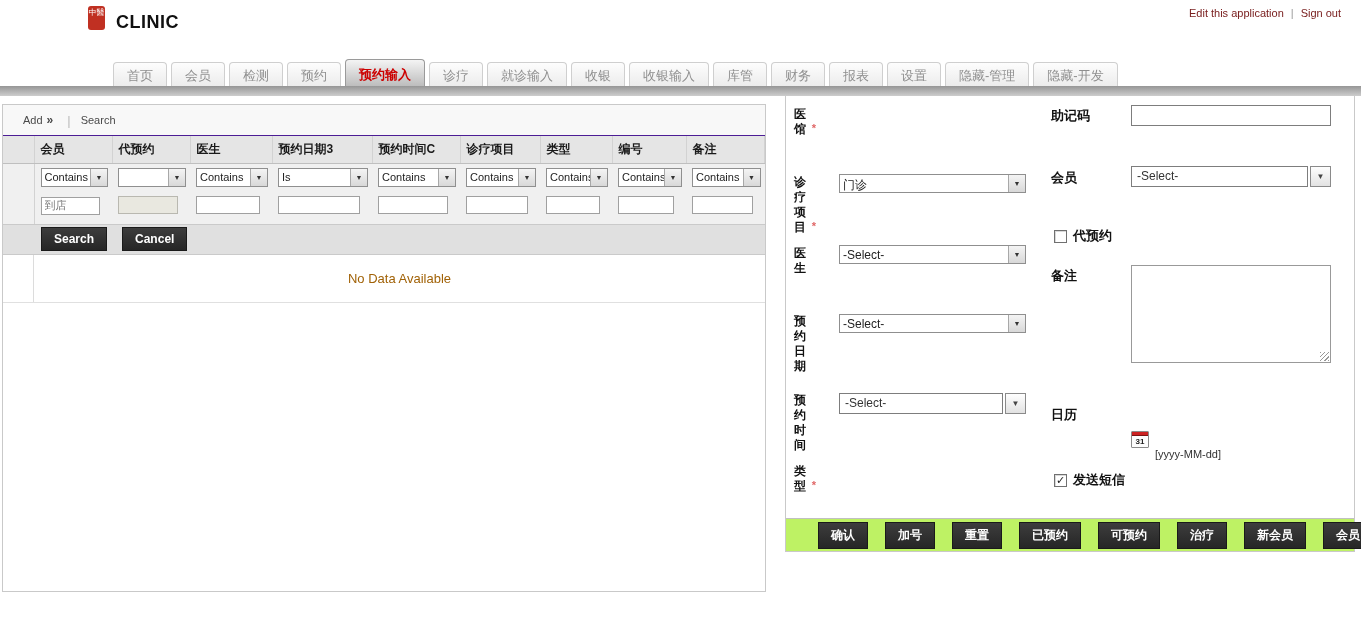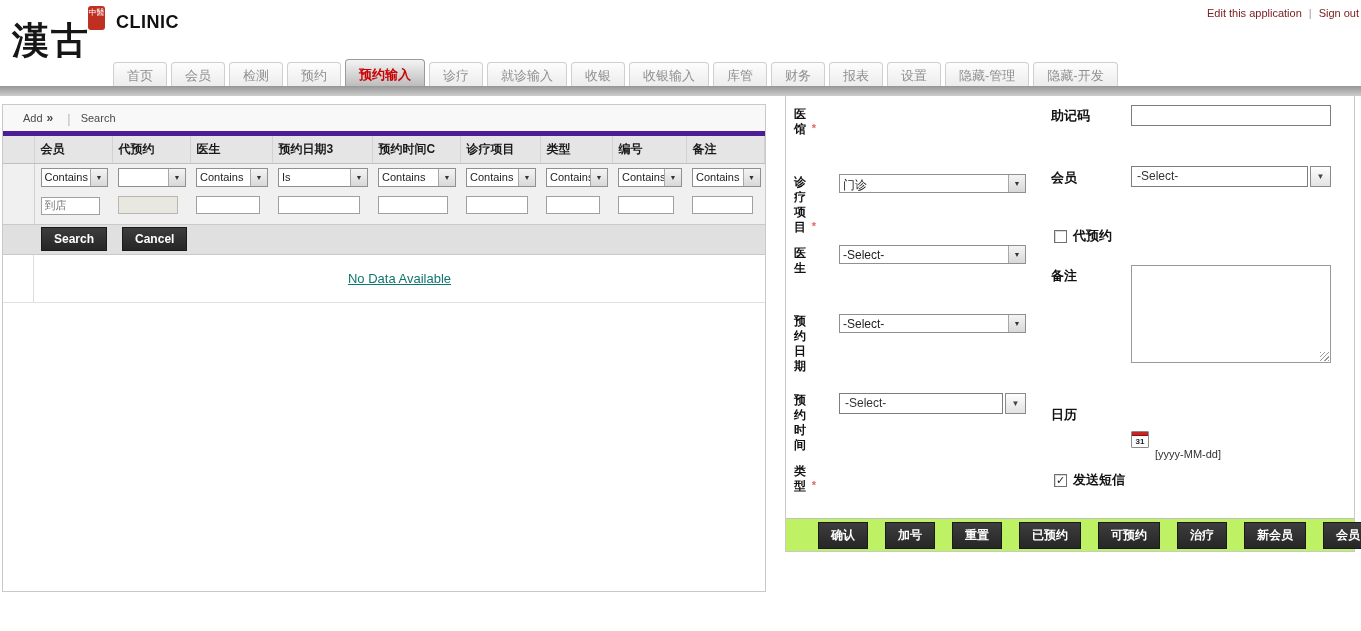--- a/index.html
+++ b/index.html
@@ -8,38 +8,38 @@
   #page { position:relative; width:1361px; height:631px; background:#fff; }
 
   
   .logo-text { position:absolute; left:12px; top:16px; font-family:"DejaVu Serif",serif;
     font-weight:bold; font-size:37px; color:#161616; letter-spacing:2px; }
   .logo-seal { position:absolute; left:88px; top:6px; width:17px; height:24px; background:#c03022;
     border-radius:3px; color:#fff; font-size:8px; line-height:11px; text-align:center;
     padding-top:1px; word-break:break-all; }
   .app-title { position:absolute; left:116px; top:12px; font-size:18px; font-weight:bold;
     color:#101010; letter-spacing:0.5px; }
-  .top-links { position:absolute; right:2px; top:7px; font-size:11px; color:#7a2020; }
+  .top-links { position:absolute; right:20px; top:7px; font-size:11px; color:#7a2020; }
   .top-links a { color:#7a2020; text-decoration:none; cursor:pointer; }
   .top-links .sep { color:#999; margin:0 7px; }
 
   
   .tabs { position:absolute; left:113px; top:61px; display:flex; align-items:flex-end; height:25px; }
   .tab { height:24px; padding:4px 13px; margin-right:4px; font-size:13px; color:#8f8f8f;
     background:linear-gradient(#fdfdfd,#ececec); border:1px solid #cfcfcf; border-bottom:none;
     border-radius:4px 4px 0 0; white-space:nowrap; cursor:pointer; }
   .tab.active { height:27px; padding-top:6px; background:linear-gradient(#f4f4f4,#bdbdbd);
     border-color:#9a9a9a; color:#cc0000; font-weight:bold; z-index:3; }
   .band { position:absolute; left:0; top:86px; width:1361px; height:10px;
     background:linear-gradient(#969696,#cdcdcd); z-index:1; }
 
   
   .left-panel { position:absolute; left:2px; top:104px; width:764px; height:488px;
     background:#fff; border:1px solid #c9c9c9; }
-  .lp-toolbar { height:31px; background:#f8f8f8; border-bottom:5px solid #4c1d95;
+  .lp-toolbar { height:31px; background:#f8f8f8; border-bottom:1px solid #4c1d95;
     display:flex; align-items:center; padding-left:20px; font-size:11px; color:#4a4a4a;text-align:right; }
   .lp-toolbar .arrow { font-weight:bold; font-size:12px; margin:0 4px; }
   .lp-toolbar .tdiv { color:#bbb; margin:0 10px; font-size:13px; }
   .lp-toolbar span { cursor:pointer; }
 
   table.grid { width:762px; border-collapse:collapse; background:#f0f0f0; table-layout:fixed; }
   .grid th { background:#e5e5e5; border-bottom:1px solid #bfbfbf; border-right:1px solid #d2d2d2;
     font-size:12px; font-weight:bold; color:#1a1a1a; text-align:left; padding:5px 4px 5px 6px;
     white-space:nowrap; overflow:hidden; }
   .grid td { padding:4px 4px 4px 6px; vertical-align:middle; }
@@ -69,21 +69,21 @@
 
   .searchbar { height:31px; background:#e0e0e0; border-top:1px solid #cacaca;
     border-bottom:1px solid #cacaca; display:flex; align-items:center; padding-left:38px; gap:15px; }
   .dark-btn { background:linear-gradient(#3d3d3d,#262626); color:#fff; font-weight:bold;
     font-size:12px; border:1px solid #1a1a1a; padding:4px 12px; cursor:pointer;
     font-family:inherit; white-space:nowrap; }
 
   .nodata-row { display:flex; height:48px; border-bottom:1px solid #e0e0e0; background:#fff; }
   .nodata-row .selc2 { width:31px; border-right:1px solid #dcdcdc; }
   .nodata-row .nd-text { flex:1; display:flex; align-items:center; justify-content:center;
-    font-size:13px; color:#0f766e;text-decoration:underline; }
+    font-size:13px; color:#a16207; }
 
   
   .right-panel { position:absolute; left:785px; top:92px; width:570px; height:460px;
     background:#fff; border:1px solid #c9c9c9; }
   .vlabel { position:absolute; width:15px; font-size:12px; font-weight:bold; color:#111;
     line-height:15px; word-break:break-all; }
   .vlabel .req { position:absolute; right:-7px; bottom:1px; color:#e06666; font-size:11px; }
   .hlabel { position:absolute; font-size:13px; font-weight:bold; color:#111; white-space:nowrap;text-align:center; }
   .fpos { position:absolute; }
   textarea.f-ta { position:absolute; width:200px; height:98px; border:1px solid #999;
@@ -102,21 +102,20 @@
     line-height:11px; }
   .cal-hint { position:absolute; font-size:11px; color:#333; }
   .btnbar { position:absolute; left:0; bottom:0; width:100%; height:33px; background:#bef264;
     border-top:1px solid #c0c0c0; display:flex; align-items:center; padding-left:32px; gap:17px; }
 </style>
 </head>
 <body>
 
 <div id="page">
 
-  <div class="logo-text">漢古</div>
   <div class="logo-seal">中醫</div>
   <div class="app-title">CLINIC</div>
   <div class="top-links">
     <a>Edit this application</a><span class="sep">|</span><a>Sign out</a>
   </div>
 
   <div class="tabs">
     <div class="tab">首页</div>
     <div class="tab">会员</div>
     <div class="tab">检测</div>

